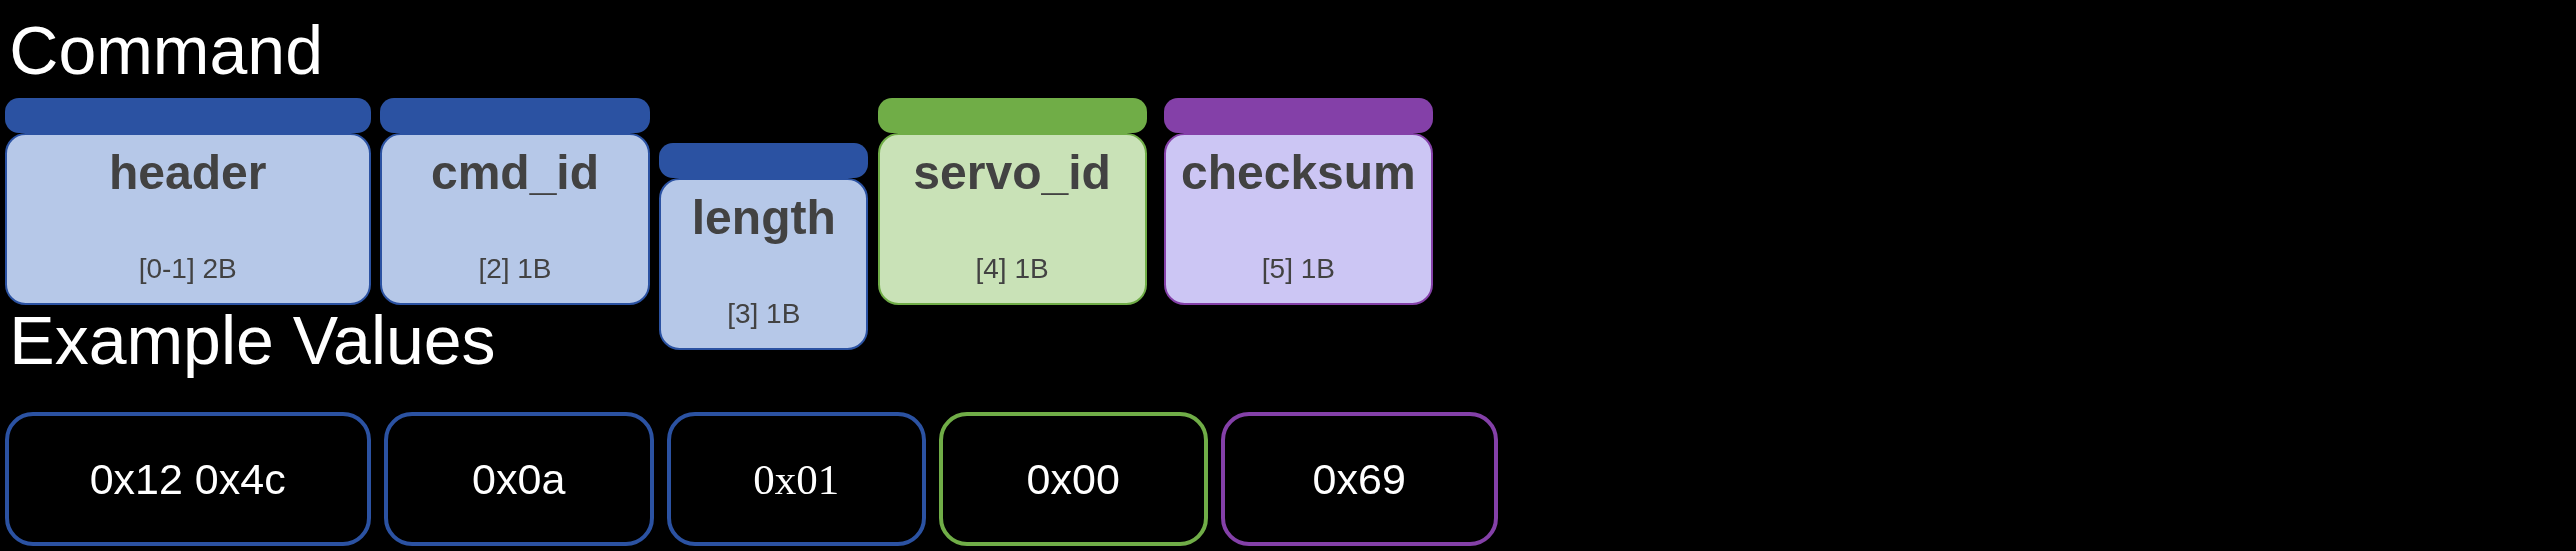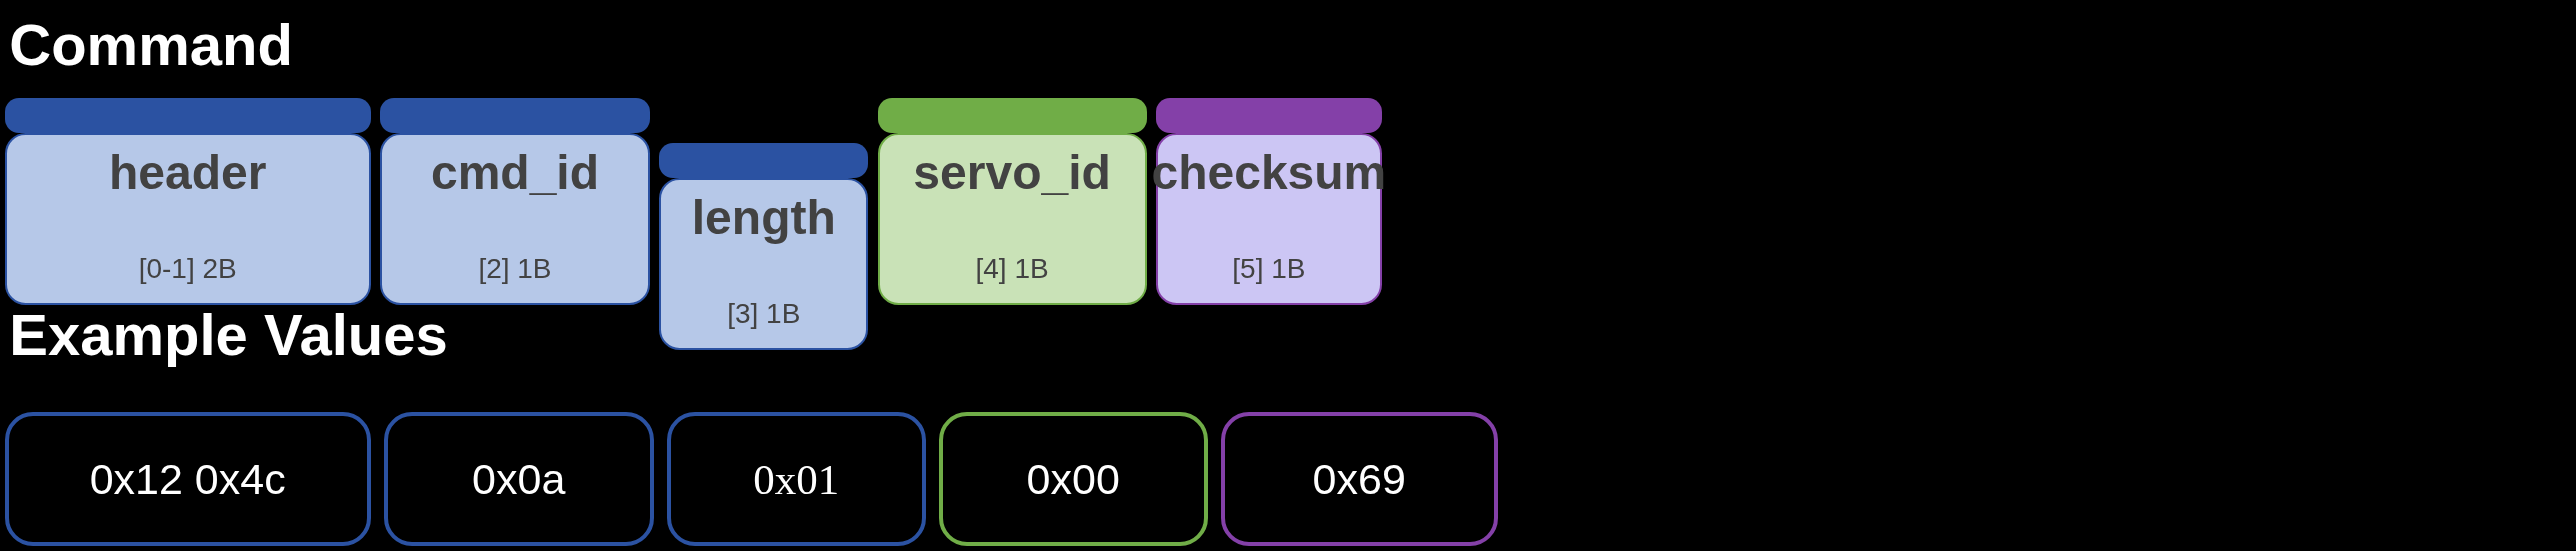--- a/index.html
+++ b/index.html
@@ -12,22 +12,22 @@
     width: 2576px;
     height: 551px;
     background: #000000;
     overflow: hidden;
     font-family: "Liberation Sans", sans-serif;
   }
   .section-title {
     position: absolute;
     left: 9.3px;
     color: #ffffff;
-    font-size: 58px;
-    font-weight: bold;
+    font-size: 68px;
+    font-weight: normal;
     line-height: 1.1;
     letter-spacing: 0px;
     white-space: nowrap;
   }
   .title-command { top: 13px; }
   .title-example { top: 303px; }
 
   .field-row {
     position: absolute;
     left: 4.7px;
@@ -132,21 +132,21 @@
   </div>
 
   <div class="field-card" style="width: 269px; border-radius: 15px; --dark: #70AD47; --light: #C9E2B7;">
     <div class="field-tab"></div>
     <div class="field-body">
       <div class="field-name">servo_id</div>
       <div class="field-range">[4] 1B</div>
     </div>
   </div>
 
-  <div class="field-card" style="width: 226px; --dark: #8440A8; --light: #CCC6F4;">
+  <div class="field-card" style="width: 269px; margin-left: 8px; --dark: #8440A8; --light: #CCC6F4;">
     <div class="field-tab"></div>
     <div class="field-body">
       <div class="field-name">checksum</div>
       <div class="field-range">[5] 1B</div>
     </div>
   </div>
 </div>
 
   <div class="section-title title-example">Example Values</div>
 

